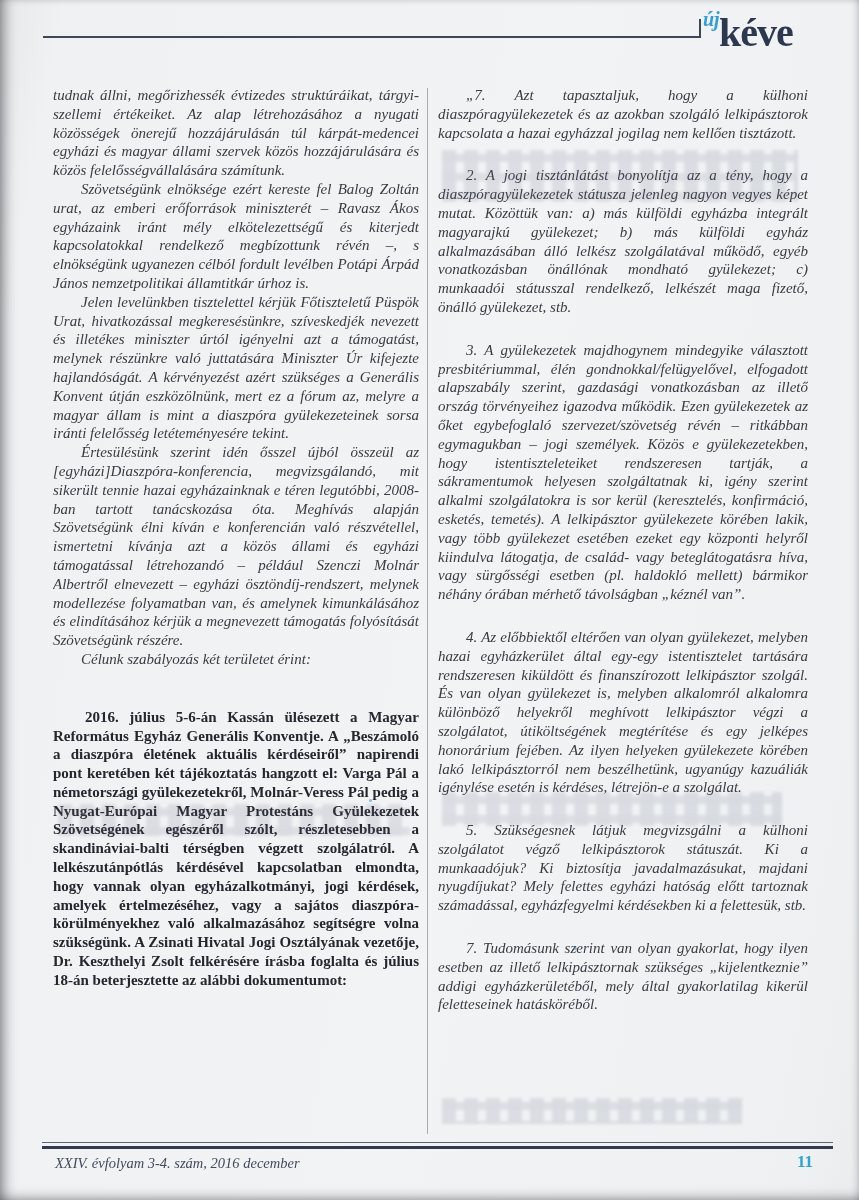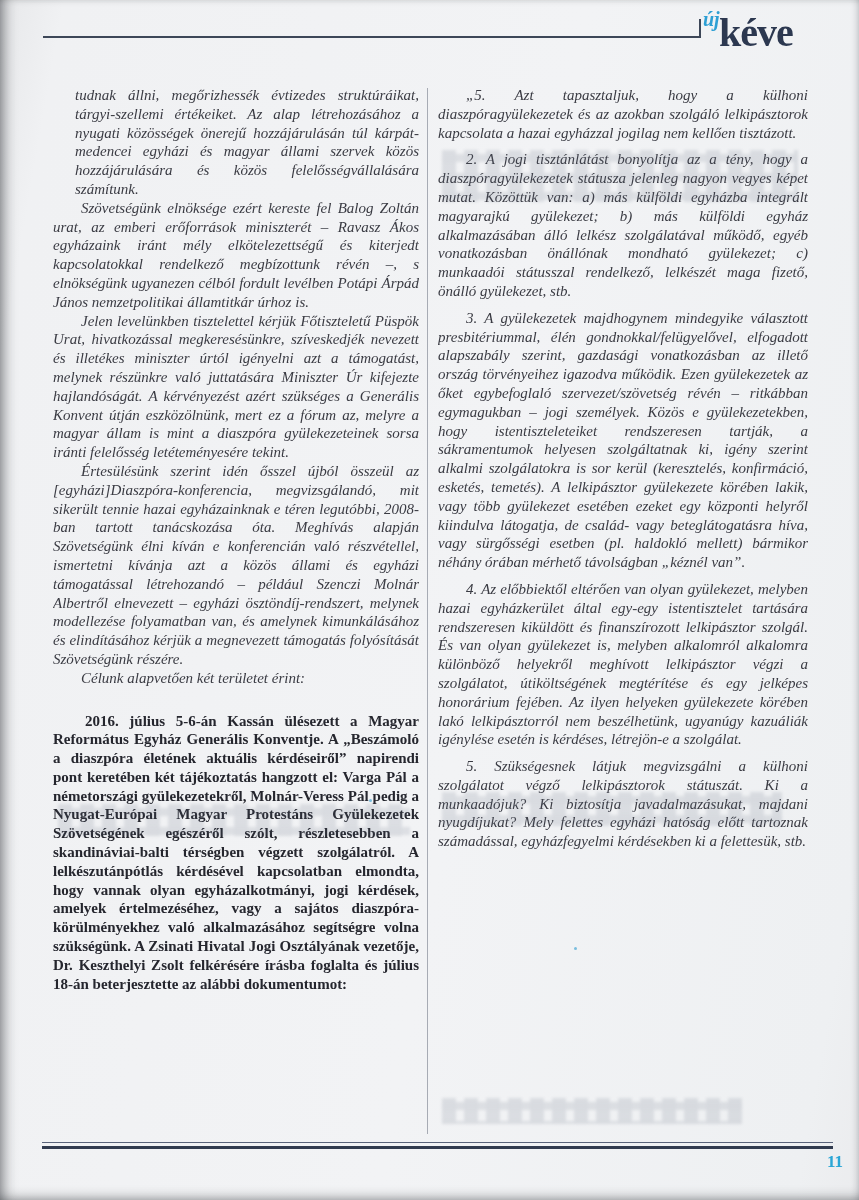--- a/index.html
+++ b/index.html
@@ -21,67 +21,69 @@
   
   .col{
     position:absolute; top:86px; height:1052px; overflow:hidden;
     font-size:15px; line-height:18.8px; font-style:italic;
     color:#3a3b43; text-align:justify; hyphens:auto; -webkit-hyphens:auto;
   }
   .col-left{left:53px; width:366px;}
   .col-right{left:438px; width:370px;}
   .divider{position:absolute; left:427px; top:88px; width:1px; height:1046px; background:#a7abb4;}
   .para{margin:0; text-indent:28px;}
-  .para.continuation{text-indent:0;margin-left:22px;}
-  .para.bold{font-style:normal; font-weight:bold; color:#25262e; margin-top:24px; text-indent:32px;}
-  .col-right .para + .para{margin-top:8px;}
+  .para.continuation{text-indent:0;}
+  .para.bold{font-style:normal; font-weight:bold; color:#25262e; margin-top:39px; text-indent:32px;}
+  .col-right .para + .para{margin-top:24px;}
   
   .ghost{
     position:absolute; opacity:.16; filter:blur(1.4px); pointer-events:none;
     background:
       repeating-linear-gradient(90deg, rgba(90,100,120,.9) 0 14px, rgba(90,100,120,0) 14px 22px),
       repeating-linear-gradient(180deg, transparent 0 4px, rgba(90,100,120,.85) 4px 12px, transparent 12px 19px);
   }
   .dust{position:absolute; width:3px; height:3px; border-radius:50%; background:#3aa2d2; opacity:.65;}
   
   .footer-rule{position:absolute; left:42px; top:1142px; width:791px; height:3px;
     border-top:1px solid #59637a; border-bottom:3px solid #313b4f;}
   .footer-issue{position:absolute; left:55px; top:1155px; font-size:14.5px; font-style:italic; color:#414a5c;}
-  .footer-page{position:absolute; right:16px; top:1152px; font-size:17px; font-weight:bold; color:#2aa6d6;margin-left:36px;}
+  .footer-page{position:absolute; right:46px; top:1152px; font-size:17px; font-weight:bold; color:#2aa6d6;margin-left:36px;}
 </style>
 </head>
 <body>
 
 <div class="page">
 
   <div class="header-rule"></div>
   <div class="header-tick"></div>
   <span class="brand-prefix">új</span>
   <span class="brand-name">kéve</span>
 
   <section class="col col-left" lang="hu">
       <p class="para continuation">tudnak állni, megőrizhessék évtizedes struktúráikat, tárgyi-szellemi értékeiket. Az alap létrehozásához a nyugati közösségek önerejű hozzájárulásán túl kárpát-medencei egyházi és magyar állami szervek közös hozzájárulására és közös felelősségvállalására számítunk.</p>
       <p class="para indent">Szövetségünk elnöksége ezért kereste fel Balog Zoltán urat, az emberi erőforrások miniszterét – Ravasz Ákos egyházaink iránt mély elkötelezettségű és kiterjedt kapcsolatokkal rendelkező megbízottunk révén –, s elnökségünk ugyanezen célból fordult levélben Potápi Árpád János nemzetpolitikai államtitkár úrhoz is.</p>
       <p class="para indent">Jelen levelünkben tisztelettel kérjük Főtiszteletű Püspök Urat, hivatkozással megkeresésünkre, szíveskedjék nevezett és illetékes miniszter úrtól igényelni azt a támogatást, melynek részünkre való juttatására Miniszter Úr kifejezte hajlandóságát. A kérvényezést azért szükséges a Generális Konvent útján eszközölnünk, mert ez a fórum az, melyre a magyar állam is mint a diaszpóra gyülekezeteinek sorsa iránti felelősség letéteményesére tekint.</p>
       <p class="para indent">Értesülésünk szerint idén ősszel újból összeül az [egyházi]Diaszpóra-konferencia, megvizsgálandó, mit sikerült tennie hazai egyházainknak e téren legutóbbi, 2008-ban tartott tanácskozása óta. Meghívás alapján Szövetségünk élni kíván e konferencián való részvétellel, ismertetni kívánja azt a közös állami és egyházi támogatással létrehozandó – például Szenczi Molnár Albertről elnevezett – egyházi ösztöndíj-rendszert, melynek modellezése folyamatban van, és amelynek kimunkálásához és elindításához kérjük a megnevezett támogatás folyósítását Szövetségünk részére.</p>
-      <p class="para indent">Célunk alapvetően két területet érint:</p>
+      <p class="para indent">Célunk szabályozás két területet érint:</p>
       <p class="para bold">2016. július 5-6-án Kassán ülésezett a Magyar Református Egyház Generális Konventje. A „Beszámoló a diaszpóra életének aktuális kérdéseiről” napirendi pont keretében két tájékoztatás hangzott el: Varga Pál a németországi gyülekezetekről, Molnár-Veress Pál pedig a Nyugat-Európai Magyar Protestáns Gyülekezetek Szövetségének egészéről szólt, részletesebben a skandináviai-balti térségben végzett szolgálatról. A lelkészutánpótlás kérdésével kapcsolatban elmondta, hogy vannak olyan egyházalkotmányi, jogi kérdések, amelyek értelmezéséhez, vagy a sajátos diaszpóra-körülményekhez való alkalmazásához segítségre volna szükségünk. A Zsinati Hivatal Jogi Osztályának vezetője, Dr. Keszthelyi Zsolt felkérésére írásba foglalta és július 18-án beterjesztette az alábbi dokumentumot:</p>
     </section>
   <div class="divider"></div>
   <section class="col col-right" lang="hu">
-      <p class="para indent">„5. Azt tapasztaljuk, hogy a külhoni diaszpóragyülekezetek és az azokban szolgáló lelkipásztorok kapcsolata a hazai egyházzal jogilag nem kellően tisztázott.</p>
+      <p class="para indent">„7. Azt tapasztaljuk, hogy a külhoni diaszpóragyülekezetek és az azokban szolgáló lelkipásztorok kapcsolata a hazai egyházzal jogilag nem kellően tisztázott.</p>
       <p class="para indent">2. A jogi tisztánlátást bonyolítja az a tény, hogy a diaszpóragyülekezetek státusza jelenleg nagyon vegyes képet mutat. Közöttük van: a) más külföldi egyházba integrált magyarajkú gyülekezet; b) más külföldi egyház alkalmazásában álló lelkész szolgálatával működő, egyéb vonatkozásban önállónak mondható gyülekezet; c) munkaadói státusszal rendelkező, lelkészét maga fizető, önálló gyülekezet, stb.</p>
       <p class="para indent">3. A gyülekezetek majdhogynem mindegyike választott presbitériummal, élén gondnokkal/felügyelővel, elfogadott alapszabály szerint, gazdasági vonatkozásban az illető ország törvényeihez igazodva működik. Ezen gyülekezetek az őket egybefoglaló szervezet/szövetség révén – ritkábban egymagukban – jogi személyek. Közös e gyülekezetekben, hogy istentiszteleteiket rendszeresen tartják, a sákramentumok helyesen szolgáltatnak ki, igény szerint alkalmi szolgálatokra is sor kerül (keresztelés, konfirmáció, esketés, temetés). A lelkipásztor gyülekezete körében lakik, vagy több gyülekezet esetében ezeket egy központi helyről kiindulva látogatja, de család- vagy beteglátogatásra híva, vagy sürgősségi esetben (pl. haldokló mellett) bármikor néhány órában mérhető távolságban „kéznél van”.</p>
       <p class="para indent">4. Az előbbiektől eltérően van olyan gyülekezet, melyben hazai egyházkerület által egy-egy istentisztelet tartására rendszeresen kiküldött és finanszírozott lelkipásztor szolgál. És van olyan gyülekezet is, melyben alkalomról alkalomra különböző helyekről meghívott lelkipásztor végzi a szolgálatot, útiköltségének megtérítése és egy jelképes honorárium fejében. Az ilyen helyeken gyülekezete körében lakó lelkipásztorról nem beszélhetünk, ugyanúgy kazuáliák igénylése esetén is kérdéses, létrejön-e a szolgálat.</p>
       <p class="para indent">5. Szükségesnek látjuk megvizsgálni a külhoni szolgálatot végző lelkipásztorok státuszát. Ki a munkaadójuk? Ki biztosítja javadalmazásukat, majdani nyugdíjukat? Mely felettes egyházi hatóság előtt tartoznak számadással, egyházfegyelmi kérdésekben ki a felettesük, stb.</p>
+      <p class="para indent">7. Tudomásunk szerint van olyan gyakorlat, hogy ilyen esetben az illető lelkipásztornak szükséges „kijelentkeznie” addigi egyházkerületéből, mely által gyakorlatilag kikerül feletteseinek hatásköréből.</p>
     </section>
 
   <div class="ghost" style="left:58px; top:804px; width:352px; height:32px;"></div>
   <div class="ghost" style="left:442px; top:150px; width:356px; height:52px;"></div>
   <div class="ghost" style="left:442px; top:792px; width:340px; height:34px;"></div>
   <div class="ghost" style="left:442px; top:1098px; width:300px; height:26px;"></div>
   <div class="dust" style="left:369px; top:799px;"></div>
   <div class="dust" style="left:574px; top:947px;"></div>
 
   <div class="footer-rule"></div>
+  <span class="footer-issue">XXIV. évfolyam 3-4. szám, 2016 december</span>
   <span class="footer-page">11</span>
 
 </div>
 
 </body></html>

